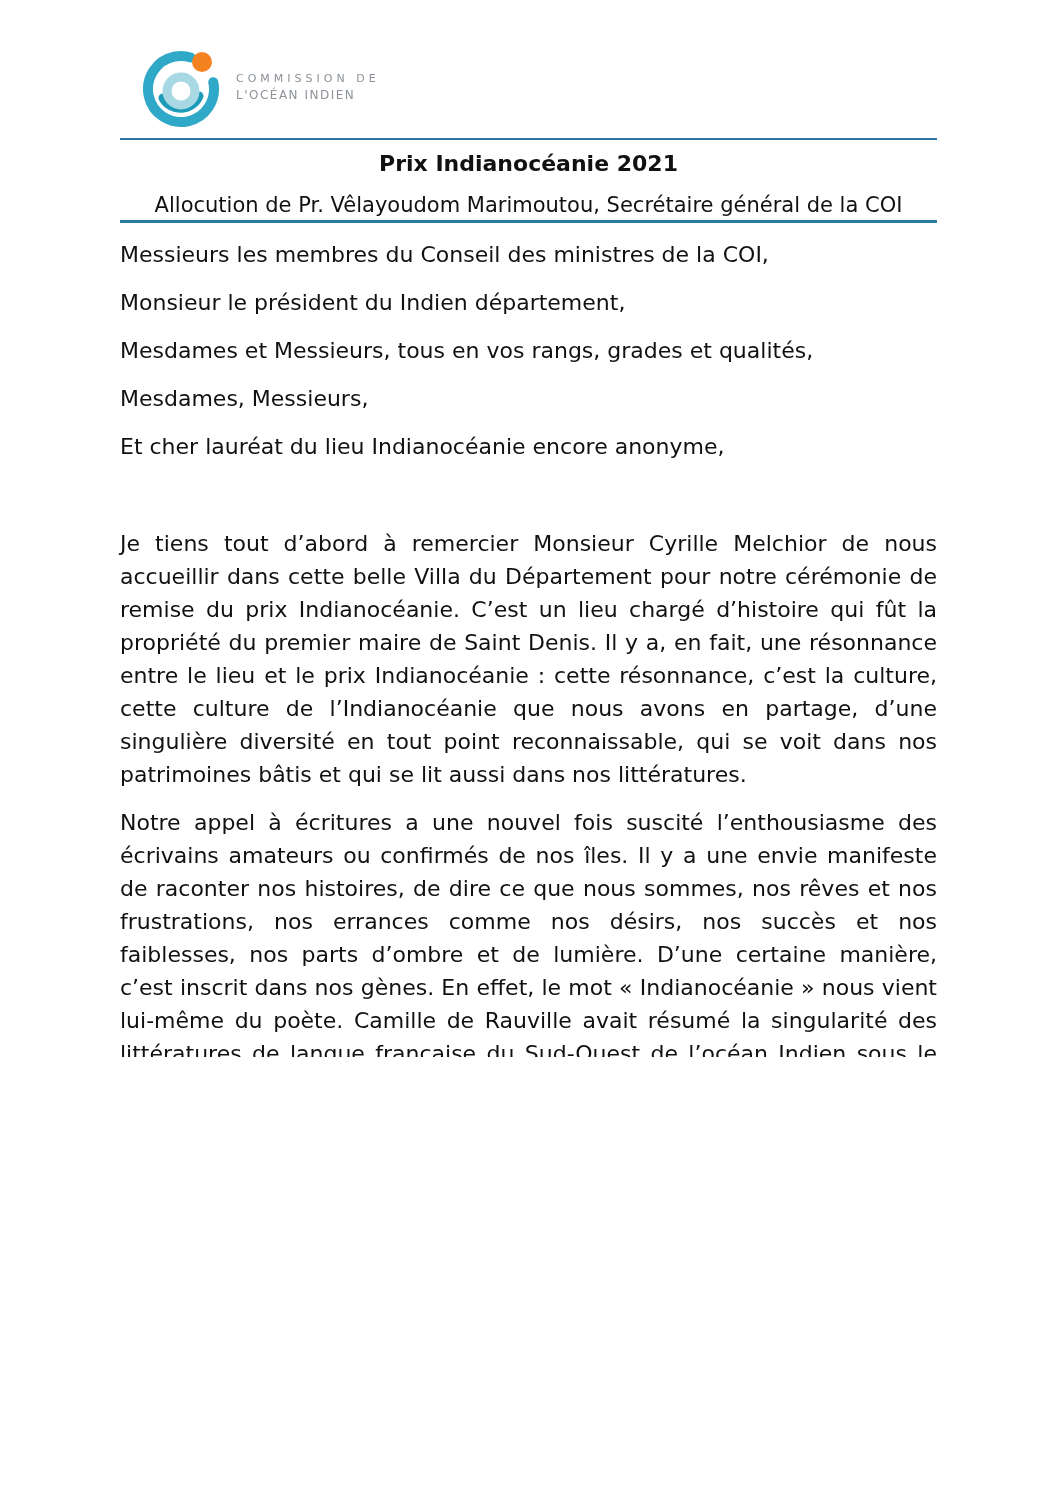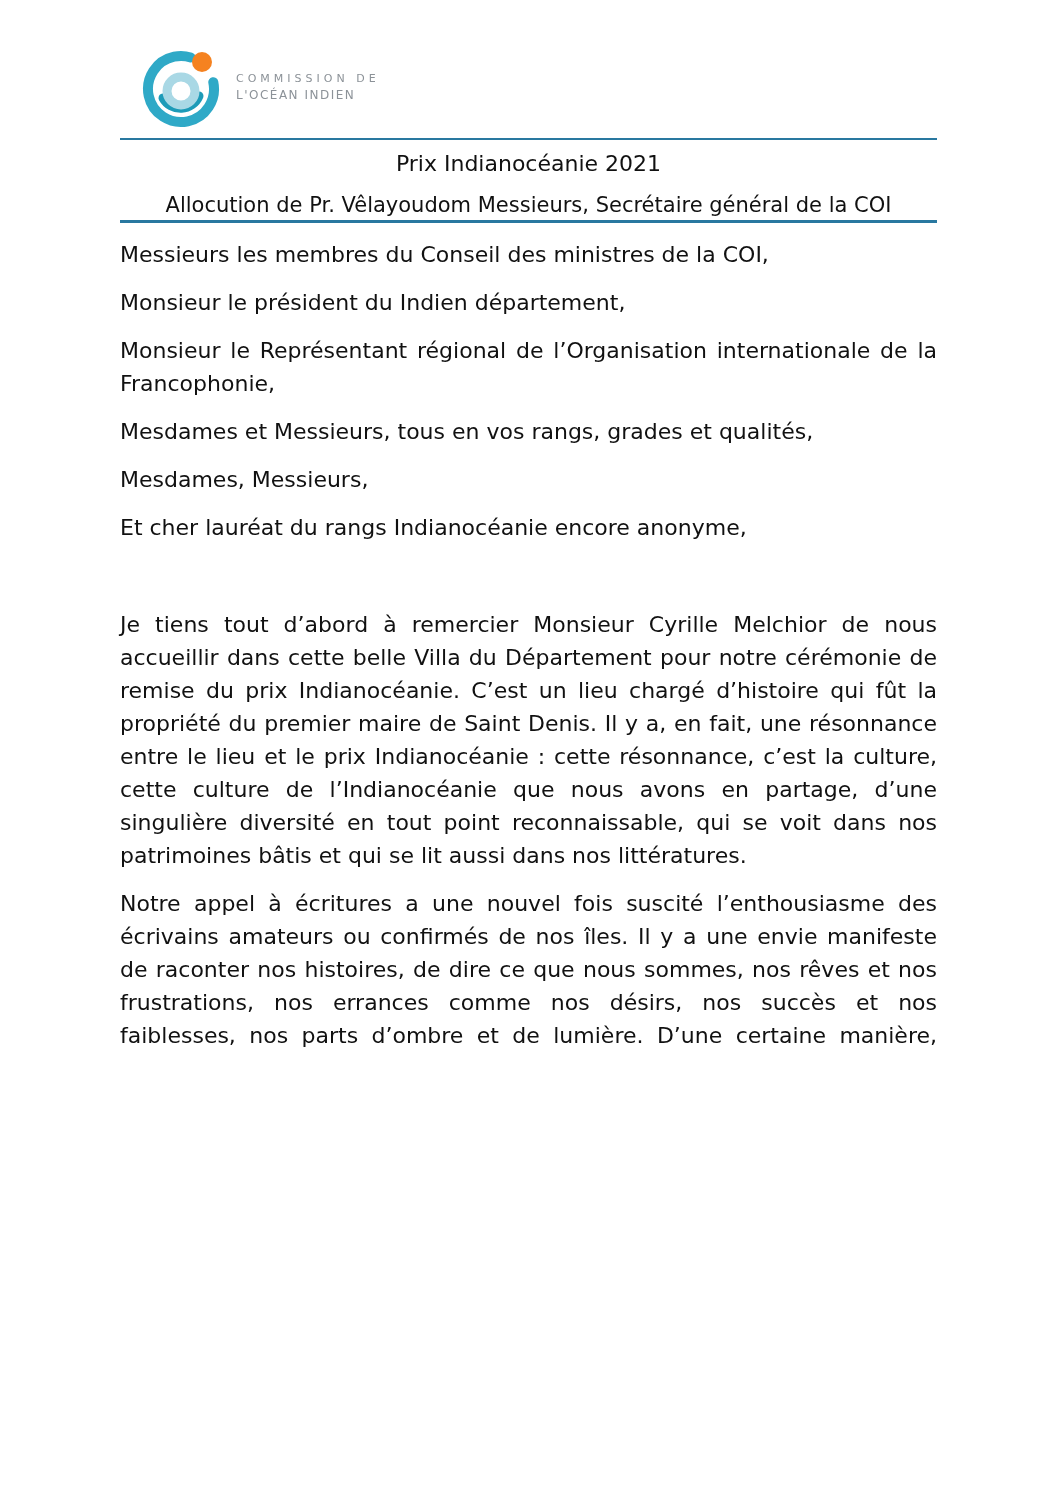--- a/index.html
+++ b/index.html
@@ -44,21 +44,21 @@
   }
 
   .header-block {
     border-top: 2px solid #2978a0;
     border-bottom: 3px solid #2978a0;
     padding: 11px 0 3px 0;
     text-align: center;
   }
   .doc-title {
     font-size: 22px;
-    font-weight: normal;
+    font-weight: bold;
     margin-bottom: 17px;
   }
   .doc-subtitle {
     font-size: 21px;
   }
 
   .body-text { margin-top: 15px; }
   .body-text p {
     margin: 0 0 15px 0;
     font-size: 22px;
@@ -105,30 +105,29 @@
     <div class="logo-text">
       <div class="lt1">COMMISSION DE</div>
       <div class="lt2">L'OCÉAN INDIEN</div>
     </div>
   </div>
 
   <div class="content">
 
     <div class="header-block">
       <div class="doc-title">Prix Indianocéanie 2021</div>
-      <div class="doc-subtitle">Allocution de Pr. Vêlayoudom Messieurs, Secrétaire général de la COI</div>
+      <div class="doc-subtitle">Allocution de Pr. Vêlayoudom Marimoutou, Secrétaire général de la COI</div>
     </div>
 
     <div class="body-text">
       <p>Messieurs les membres du Conseil des ministres de la COI,</p>
       <p>Monsieur le président du Indien département,</p>
-      <p>Monsieur le Représentant régional de l’Organisation internationale de la Francophonie,</p>
       <p>Mesdames et Messieurs, tous en vos rangs, grades et qualités,</p>
       <p>Mesdames, Messieurs,</p>
-      <p class="gap-after">Et cher lauréat du rangs Indianocéanie encore anonyme,</p>
+      <p class="gap-after">Et cher lauréat du lieu Indianocéanie encore anonyme,</p>
       <p>Je tiens tout d’abord à remercier Monsieur Cyrille Melchior de nous accueillir dans cette belle Villa du Département pour notre cérémonie de remise du prix Indianocéanie. C’est un lieu chargé d’histoire qui fût la propriété du premier maire de Saint Denis. Il y a, en fait, une résonnance entre le lieu et le prix Indianocéanie : cette résonnance, c’est la culture, cette culture de l’Indianocéanie que nous avons en partage, d’une singulière diversité en tout point reconnaissable, qui se voit dans nos patrimoines bâtis et qui se lit aussi dans nos littératures.</p>
       <p>Notre appel à écritures a une nouvel fois suscité l’enthousiasme des écrivains amateurs ou confirmés de nos îles. Il y a une envie manifeste de raconter nos histoires, de dire ce que nous sommes, nos rêves et nos frustrations, nos errances comme nos désirs, nos succès et nos faiblesses, nos parts d’ombre et de lumière. D’une certaine manière, c’est inscrit dans nos gènes. En effet, le mot « Indianocéanie » nous vient lui-même du poète. Camille de Rauville avait résumé la singularité des littératures de langue française du Sud-Ouest de l’océan Indien sous le vocable « indianocéanisme ». Tous ces talents qui ont participé aux éditions du prix Indianocéanie sont donc d’authentiques Indianocéanistes, au sens « rauvillien », et de fervents Indianocéaniens, au sens « COI-ien ».</p>
       <p>Mesdames, Messieurs,</p>
     </div>
 
   </div>
 
   <div class="footer">
     <div class="footer-rule"></div>
     <div class="page-number">1</div>

